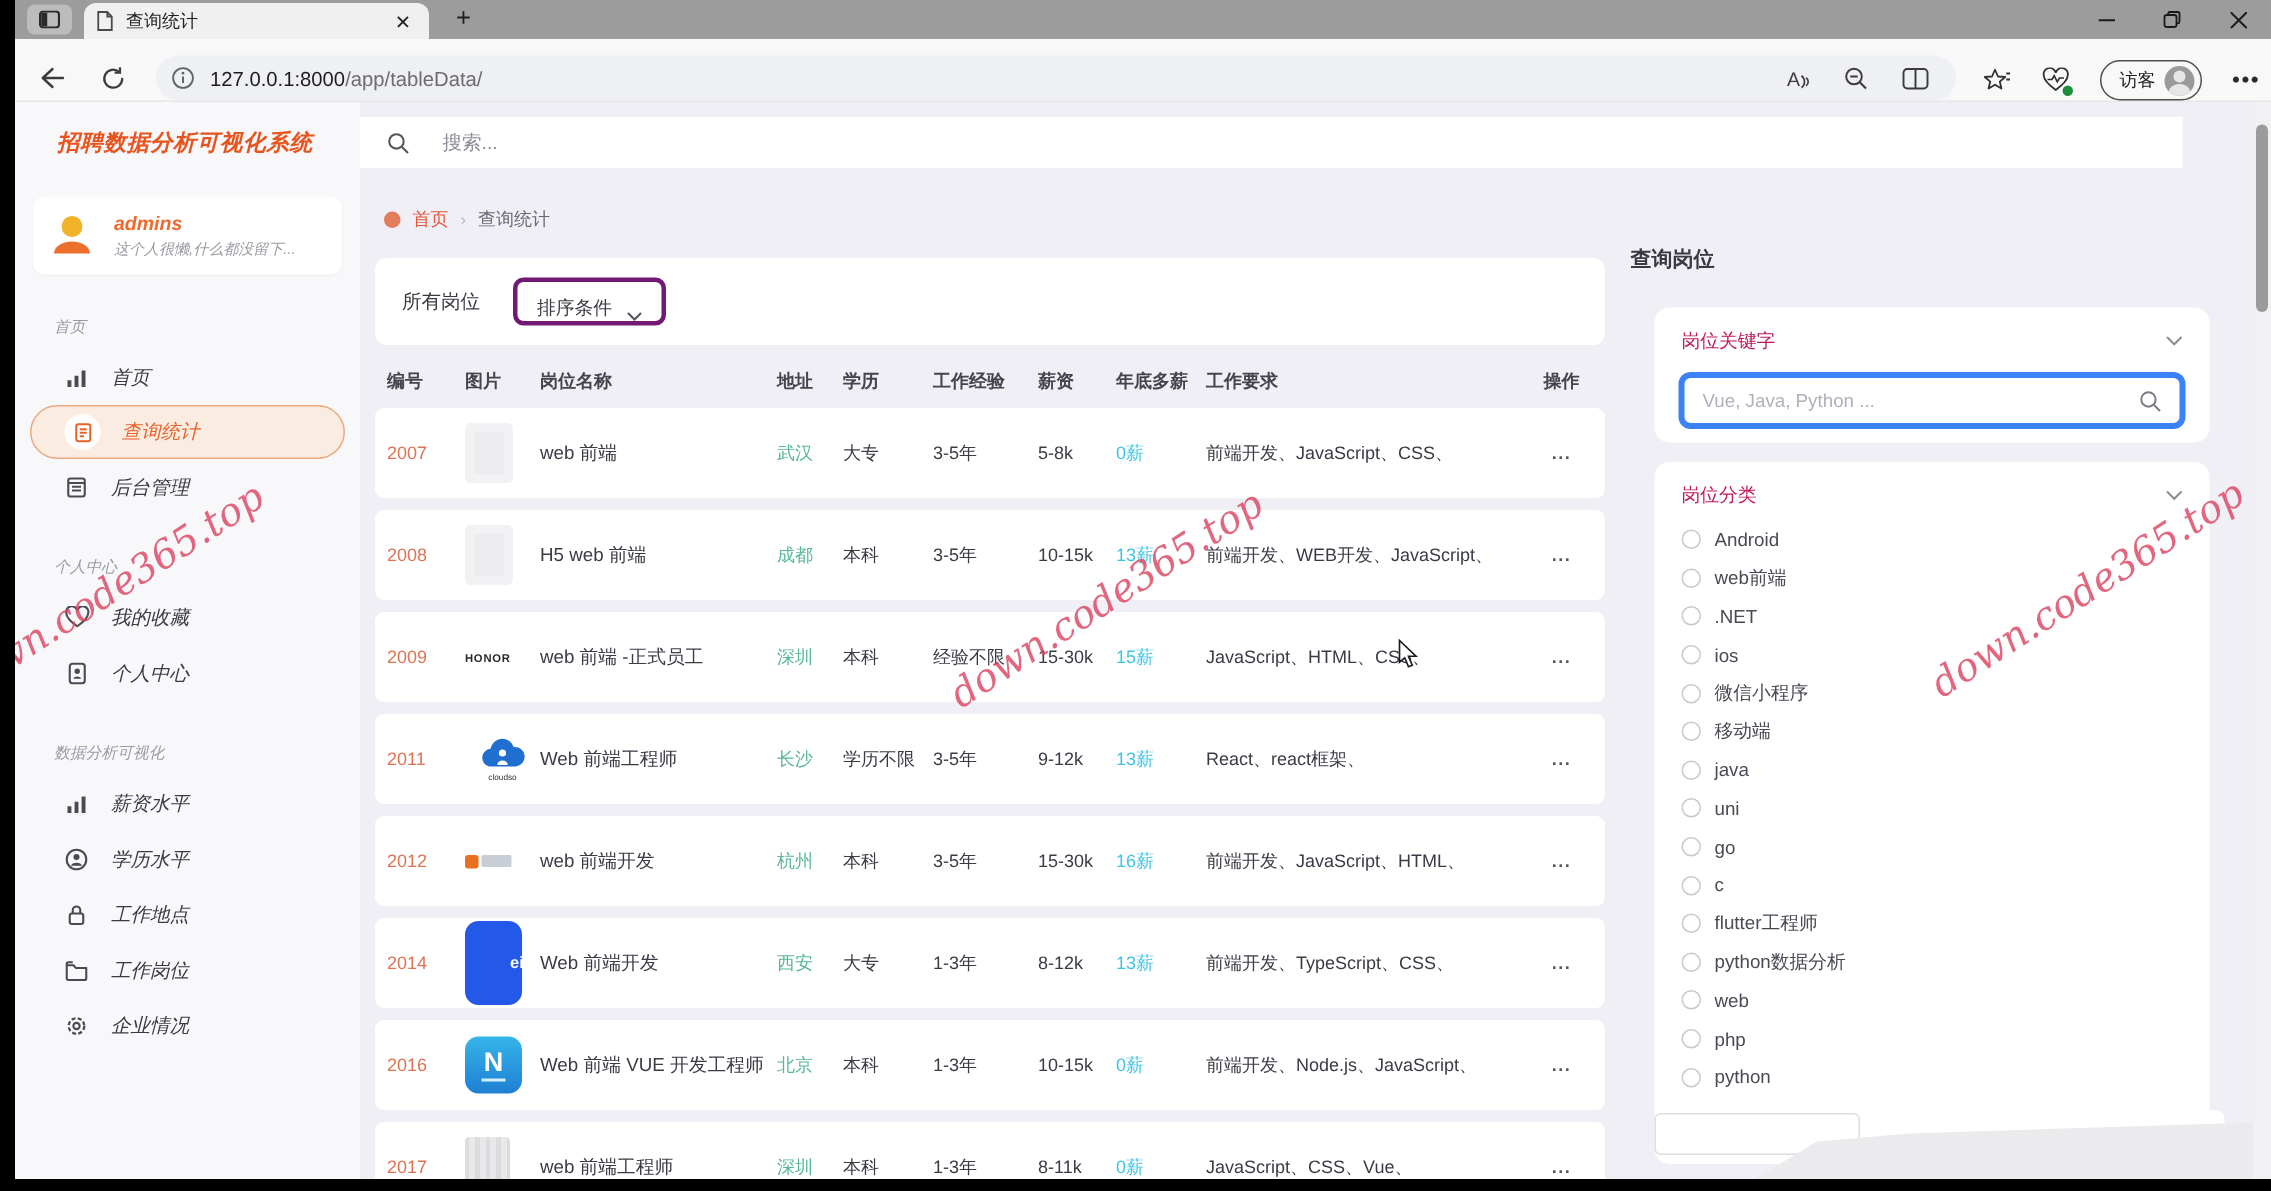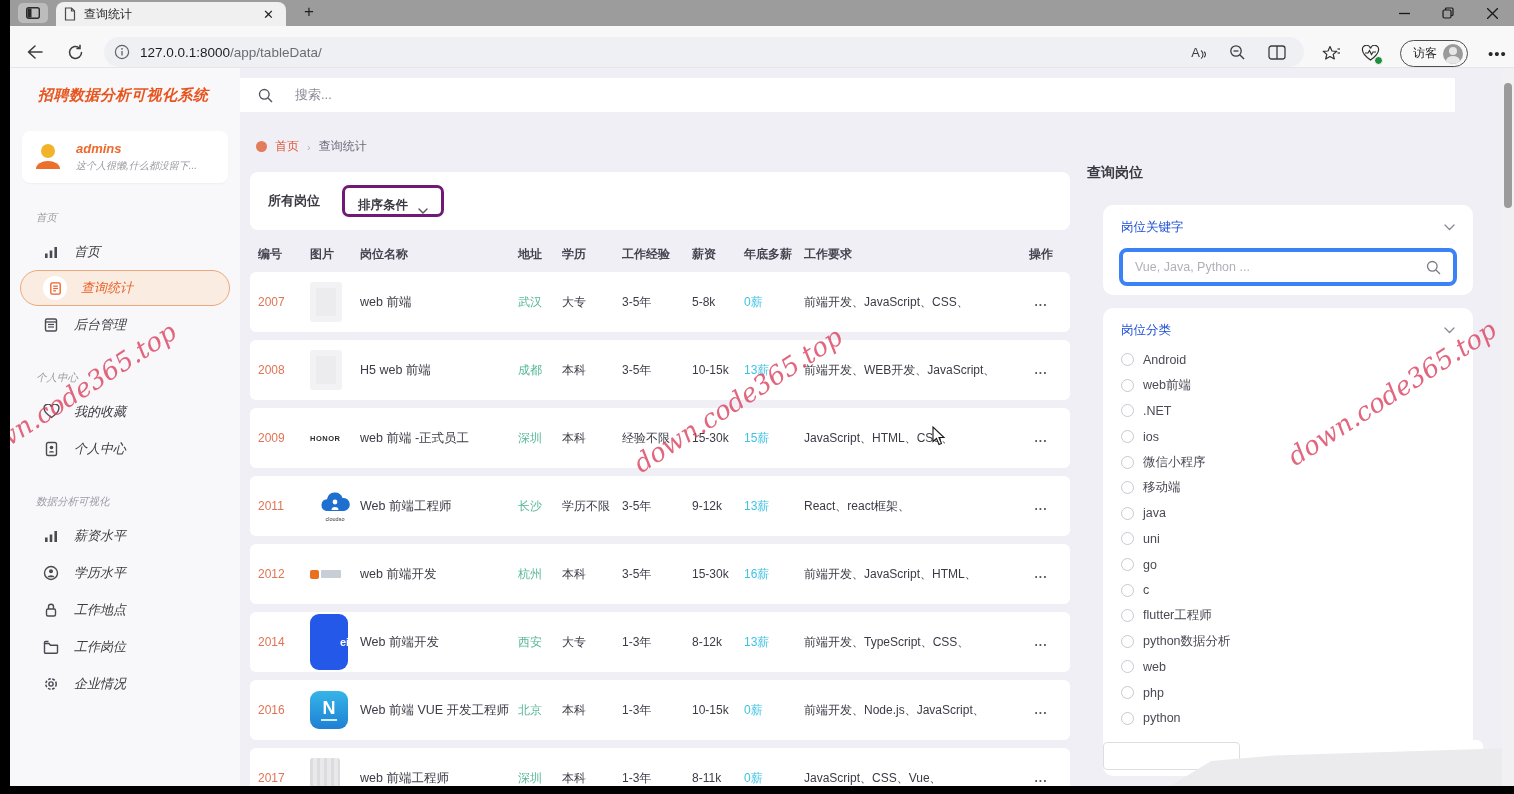--- a/index.html
+++ b/index.html
@@ -75,21 +75,21 @@
   .search-ph { font-size:13px; color:#8a8a95; }
   .breadcrumb { position:absolute; left:16px; top:70px; display:flex;
     align-items:center; gap:8px; font-size:12px; }
   .bc-dot { width:11px; height:11px; border-radius:50%; background:#e37c5a; }
   .bc-home { color:#e2573a; }
   .bc-sep { color:#b5b5bd; font-size:11px; }
   .bc-cur { color:#6a6a75; }
 
   .filter-card { position:absolute; left:10px; top:104px; width:820px; height:58px;
     background:#fff; border-radius:8px; display:flex; align-items:center; gap:22px;
-    padding-left:18px;font-weight:bold; }
+    padding-left:18px; }
   .filter-label { font-size:13px; color:#3a3a42; }
   .sort-btn { width:102px; height:32px; border:3px solid #701a75; border-radius:7px;
     background:#fff; display:flex; align-items:flex-end; justify-content:center; gap:10px;
     font-size:12.5px; color:#3a3a42; }
 
   .cols { display:grid;
     grid-template-columns:52px 50px 158px 44px 60px 70px 52px 60px 1fr 42px;
     align-items:center; padding:0 8px; }
   .thead { position:absolute; left:10px; top:174px; width:820px; height:24px;
     font-size:12px; font-weight:600; color:#44444f; }
@@ -125,21 +125,21 @@
   .logo-cyan .ul { width:16px; height:2px; background:#cfeefc; margin-top:2px; }
 
   
   .rp-title { position:absolute; left:847px; top:96px; font-size:14px; font-weight:600;
     color:#3a3a42; }
   .rp-card { position:absolute; left:863px; width:370px; background:#fff;
     border-radius:10px; }
   .rp-card.kw { top:137px; height:90px; }
   .rp-card.cat { top:240px; height:468px; overflow:hidden; }
   .rp-head { display:flex; align-items:center; justify-content:space-between;
-    padding:14px 18px 0 18px; font-size:12.5px; color:#1d4ed8; }
+    padding:14px 18px 0 18px; font-size:12.5px; color:#be185d; }
   .kw-input { margin:12px 16px 0 16px; height:38px; border:4px solid #3b82f6;
     border-radius:8px; display:flex; align-items:center; padding:0 12px; }
   .kw-ph { font-size:12.5px; color:#b0b0bb; flex:1; }
   .opt { display:flex; align-items:center; gap:9px; height:25.6px; padding-left:18px;
     font-size:12.5px; color:#4a4a55; }
   .radio { width:13px; height:13px; border:1px solid #c8c8d0; border-radius:50%;
     background:#fff; flex:none; }
   .opts { margin-top:8px; }
 
   

